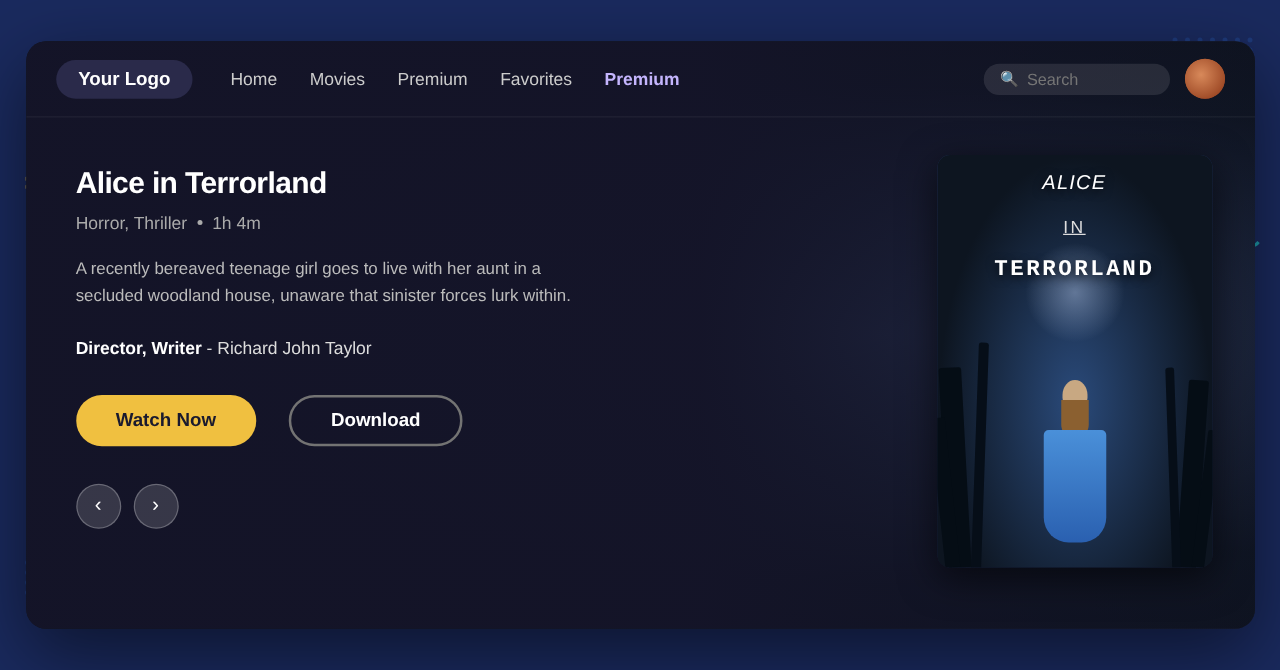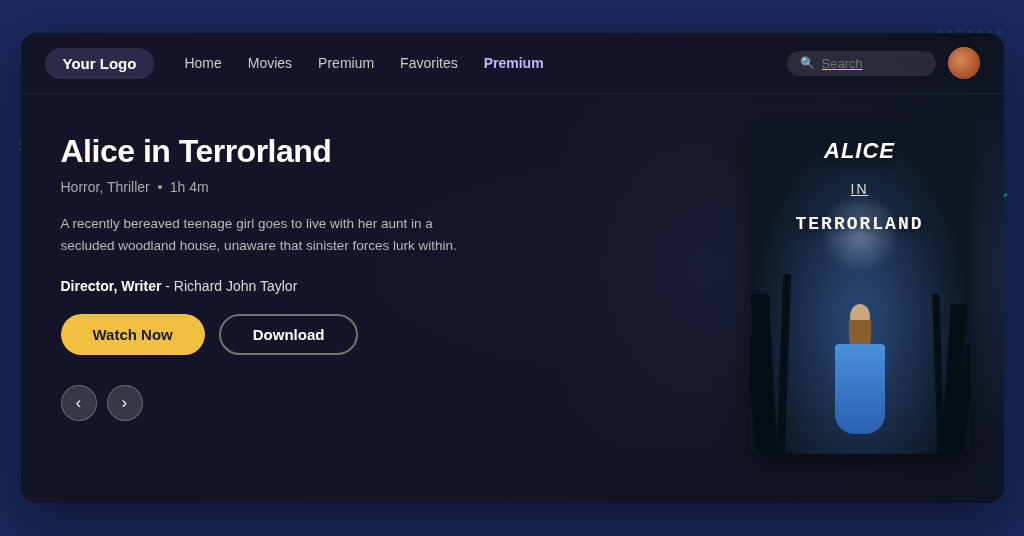--- a/index.html
+++ b/index.html
@@ -143,21 +143,20 @@
       color: #aaa;
       font-size: 12px;
     }
     .search-input {
       background: transparent;
       border: none;
       outline: none;
       color: #fdba74;
       font-size: 13px;
       width: 100px;
-      text-decoration: underline;
     }
     .avatar {
       width: 32px;
       height: 32px;
       border-radius: 50%;
       background: linear-gradient(135deg, #c9713a, #a04020);
       display: flex;
       align-items: center;
       justify-content: center;
       overflow: hidden;
@@ -179,21 +178,21 @@
       gap: 20px;
     }
     .movie-info {
       flex: 1;
       display: flex;
       flex-direction: column;
       justify-content: flex-start;
       padding-top: 10px;
     }
     .movie-title {
-      font-size: 32px;
+      font-size: 24px;
       font-weight: 900;
       color: #fff;
       line-height: 1.1;
       margin-bottom: 10px;
       letter-spacing: -0.5px;
     }
     .movie-meta {
       color: #aaa;
       font-size: 14px;
       margin-bottom: 18px;
@@ -211,28 +210,28 @@
     .movie-description {
       color: #bbb;
       font-size: 13.5px;
       line-height: 1.6;
       max-width: 420px;
       margin-bottom: 22px;
     }
     .director-line {
       color: #ddd;
       font-size: 14px;
-      margin-bottom: 20px;
+      margin-bottom: 30px;
     }
     .director-line strong {
       color: #fff;
     }
     .btn-row {
       display: flex;
-      gap: 14px;
+      gap: 26px;
       align-items: center;
       margin-bottom: 30px;
     }
     .btn-watch {
       background: #f0c040;
       color: #1a1a2e;
       border: none;
       border-radius: 30px;
       padding: 12px 32px;
       font-size: 15px;
@@ -340,22 +339,22 @@
     }
     
     .poster-title {
       position: absolute;
       top: 14px;
       left: 0; right: 0;
       text-align: center;
       z-index: 5;
     }
     .poster-title-alice {
-      font-size: 22px;
-      font-weight: 700;
+      font-size: 16px;
+      font-weight: 400;
       color: #fff;
       text-shadow: 0 2px 8px rgba(0,0,0,0.8);
       letter-spacing: 1px;
       font-style: italic;
       display: block;
     }
     .poster-title-in {
       font-size: 14px;
       color: #ddd;
       display: block;

